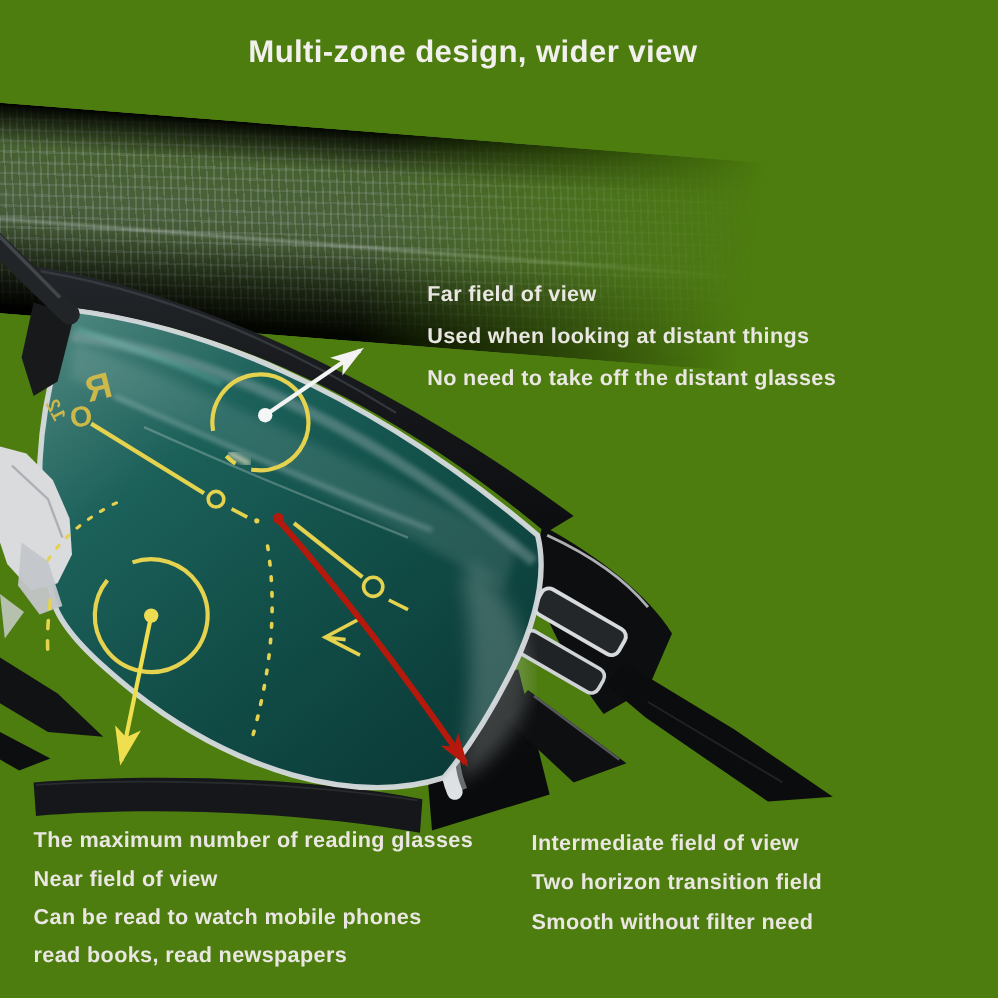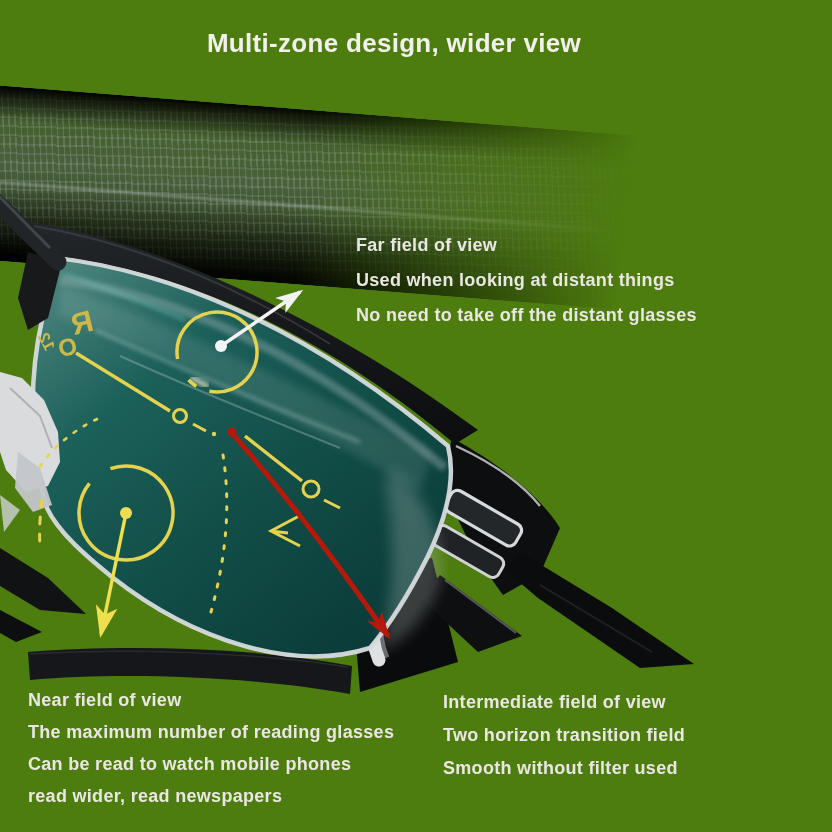--- a/index.html
+++ b/index.html
@@ -178,25 +178,25 @@
     </g>
   </svg>
 
   <div class="ann ann-far">
     <div class="ann-line">Far field of view</div>
     <div class="ann-line">Used when looking at distant things</div>
     <div class="ann-line">No need to take off the distant glasses</div>
   </div>
 
   <div class="ann ann-near">
+    <div class="ann-line">The maximum number of reading glasses</div>
     <div class="ann-line">Near field of view</div>
-    <div class="ann-line">The maximum number of reading glasses</div>
     <div class="ann-line">Can be read to watch mobile phones</div>
-    <div class="ann-line">read wider, read newspapers</div>
+    <div class="ann-line">read books, read newspapers</div>
   </div>
 
   <div class="ann ann-mid">
     <div class="ann-line">Intermediate field of view</div>
     <div class="ann-line">Two horizon transition field</div>
-    <div class="ann-line">Smooth without filter used</div>
+    <div class="ann-line">Smooth without filter need</div>
   </div>
 
 </div>
 
 </body></html>

